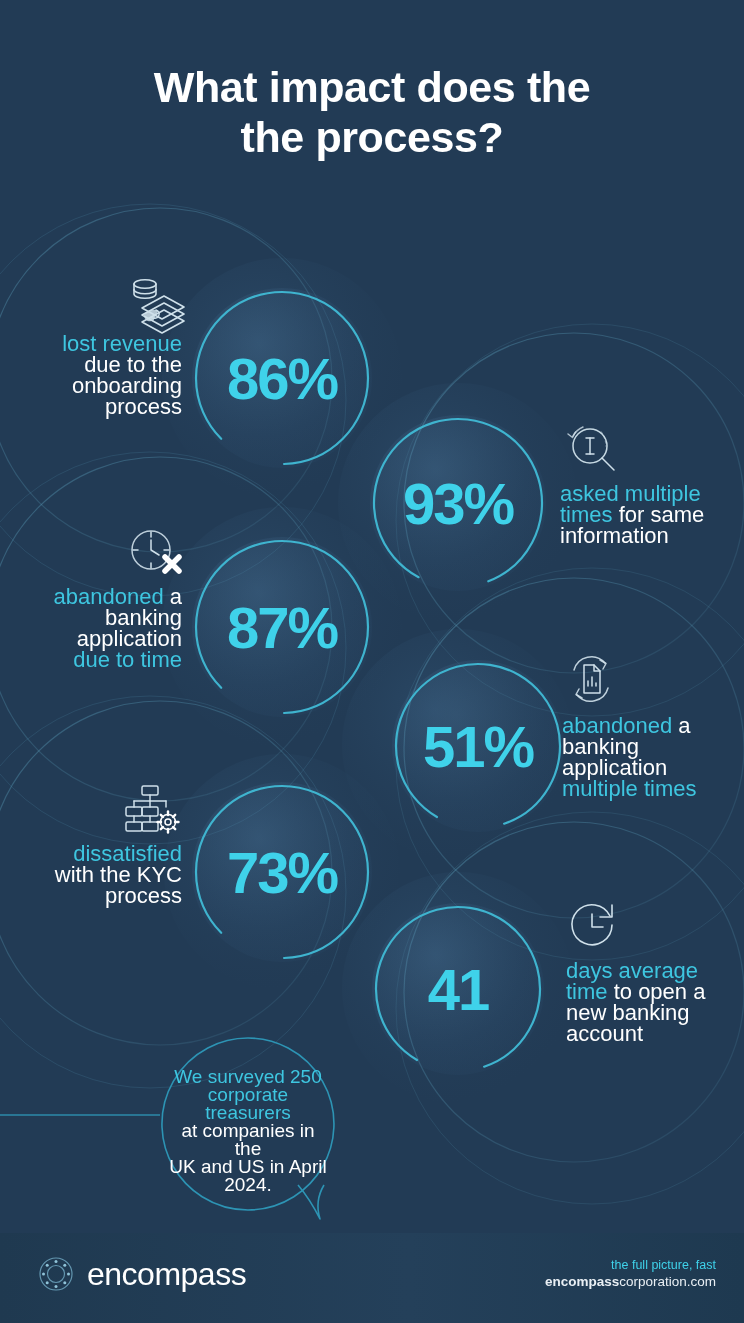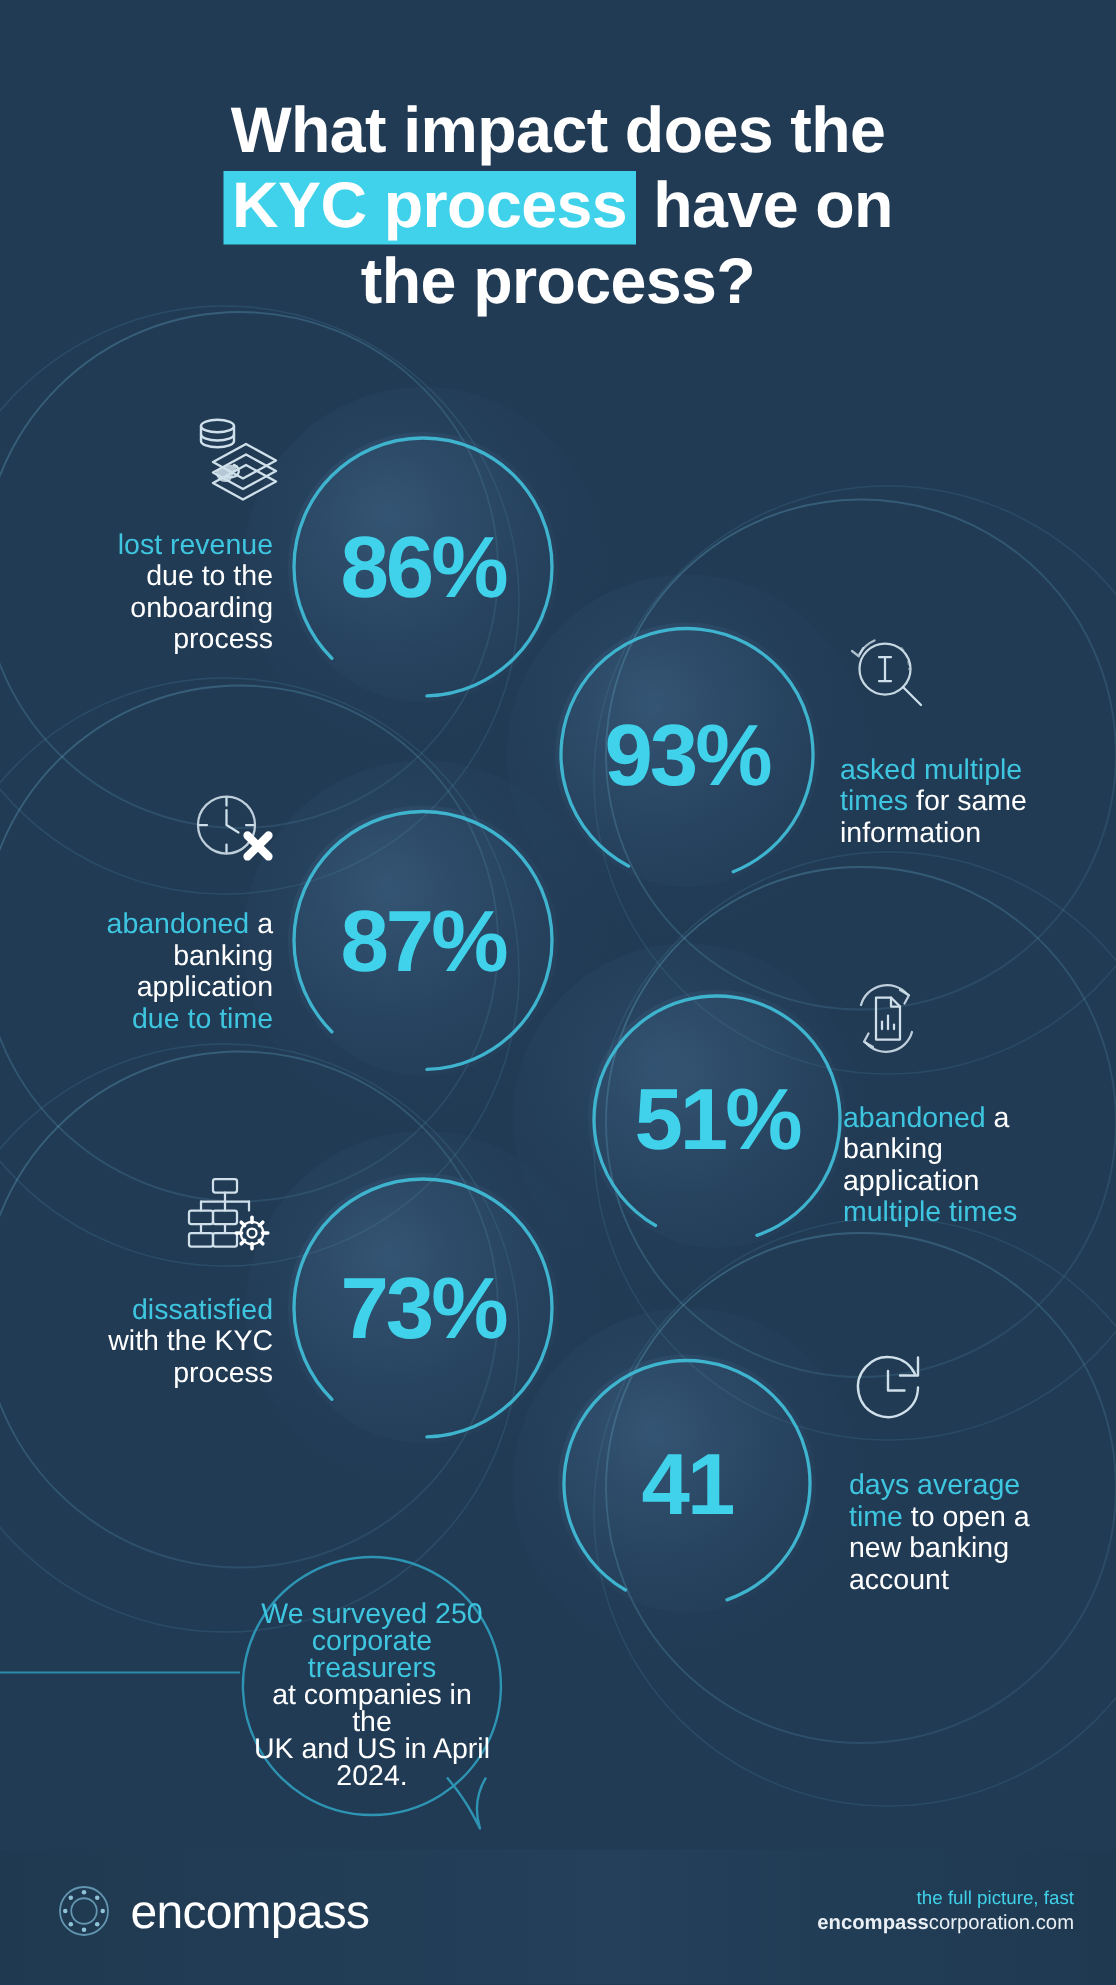--- a/index.html
+++ b/index.html
@@ -42,21 +42,21 @@
     background:radial-gradient(circle at 38% 32%, rgba(86,130,166,0.22) 0%, rgba(60,100,138,0.12) 55%, rgba(40,72,105,0.05) 100%);
   }
   .numwrap svg{ position:absolute; left:0; top:0; }
   .num{
     position:absolute; left:0; top:0; width:100%; height:100%;
     display:flex; align-items:center; justify-content:center;
     color:#3fd2ea; font-weight:bold; letter-spacing:-2px;
     font-size:58px;
   }
   .label{
-    position:absolute; font-size:19px; line-height:21px; color:#ffffff;margin-top:20px;
+    position:absolute; font-size:22px; line-height:21px; color:#ffffff;
   }
   .label .c{ color:#3ec6e0; }
   .label.right{ text-align:right; }
   .label.left{ text-align:left; }
   .icon{ position:absolute; }
   .icon svg{ display:block; }
 
   
   .bubble{ position:absolute; left:148px; top:1035px; width:200px; height:190px; }
   .bubble .txt{
@@ -113,21 +113,20 @@
     <circle cx="574" cy="748" r="170" fill="none" stroke="url(#faintRing)" stroke-width="1.2"></circle>
     <circle cx="592" cy="764" r="196" fill="none" stroke="#5fa8c4" stroke-opacity="0.15" stroke-width="1"></circle>
     <circle cx="574" cy="992" r="170" fill="none" stroke="url(#faintRing)" stroke-width="1.2"></circle>
     <circle cx="592" cy="1008" r="196" fill="none" stroke="#5fa8c4" stroke-opacity="0.15" stroke-width="1"></circle>
 
     <line x1="0" y1="1115" x2="160" y2="1115" stroke="#2d94b4" stroke-width="1.4" stroke-opacity="0.9"></line>
   </svg>
 
   <div class="title">
     <div><span>What impact does the</span></div>
-    <div><span class="hl">KYC process</span><span> have on</span></div>
     <div><span>the process?</span></div>
   </div>
 
   <div class="stat">
     <div class="icon" style="left:120px; top:276px;">
       <svg width="66" height="58" viewBox="0 0 66 58" fill="none" stroke="#cfe0ea" stroke-width="1.6" stroke-linejoin="round" stroke-linecap="round">
         <ellipse cx="25" cy="8" rx="11" ry="4.2"></ellipse>
         <path d="M14 8v10c0 2.3 4.9 4.2 11 4.2s11-1.9 11-4.2V8"></path>
         <path d="M14 13.5c0 2.3 4.9 4.2 11 4.2s11-1.9 11-4.2"></path>
         <path d="M22 32 44 20l20 11-22 12z"></path>

